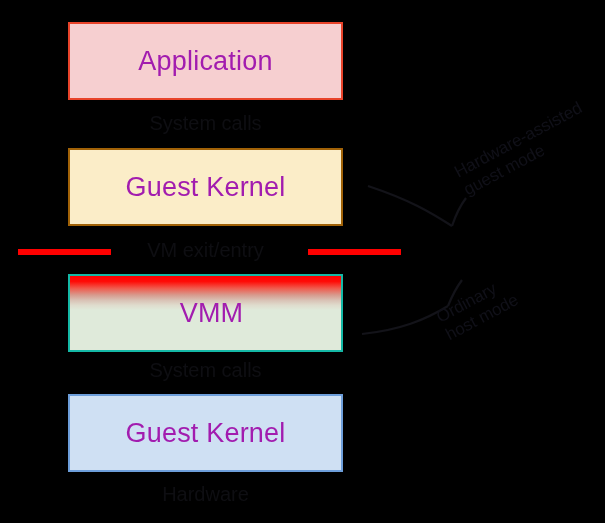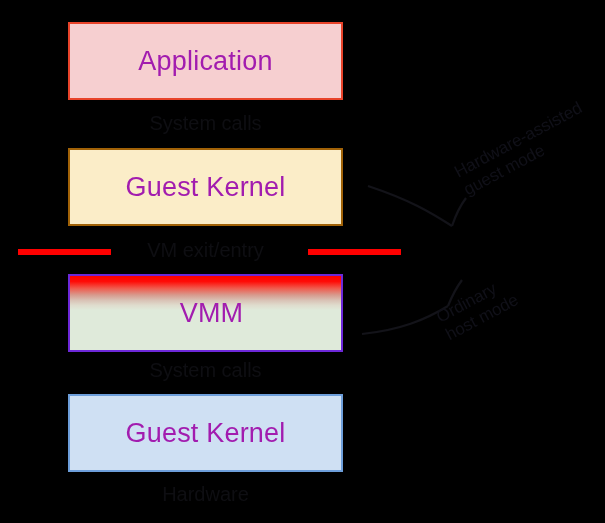--- a/index.html
+++ b/index.html
@@ -49,21 +49,21 @@
     top: 148px;
     height: 78px;
     background: #fbedc8;
     border: 2px solid #a16207;
   }
 
   .box-vmm {
     top: 274px;
     height: 78px;
     background: #dfeada;
-    border: 2px solid #6d28d9;
+    border: 2px solid #14b8a6;
     overflow: hidden;
     padding-left: 12px;
   }
   .vmm-gradient {
     position: absolute;
     left: 0;
     top: 0;
     right: 0;
     height: 34px;
     background: linear-gradient(to bottom,

